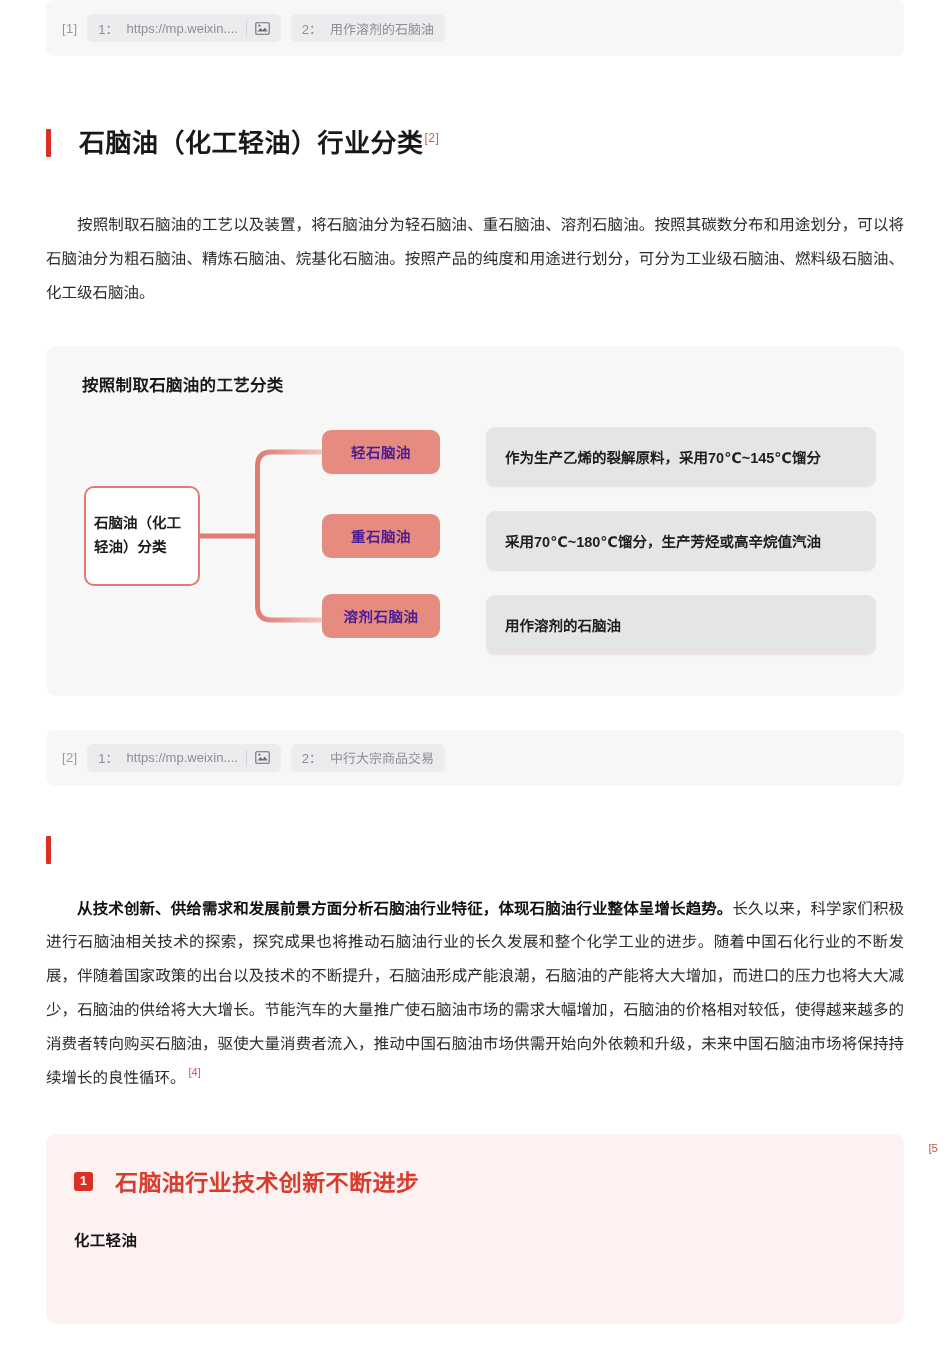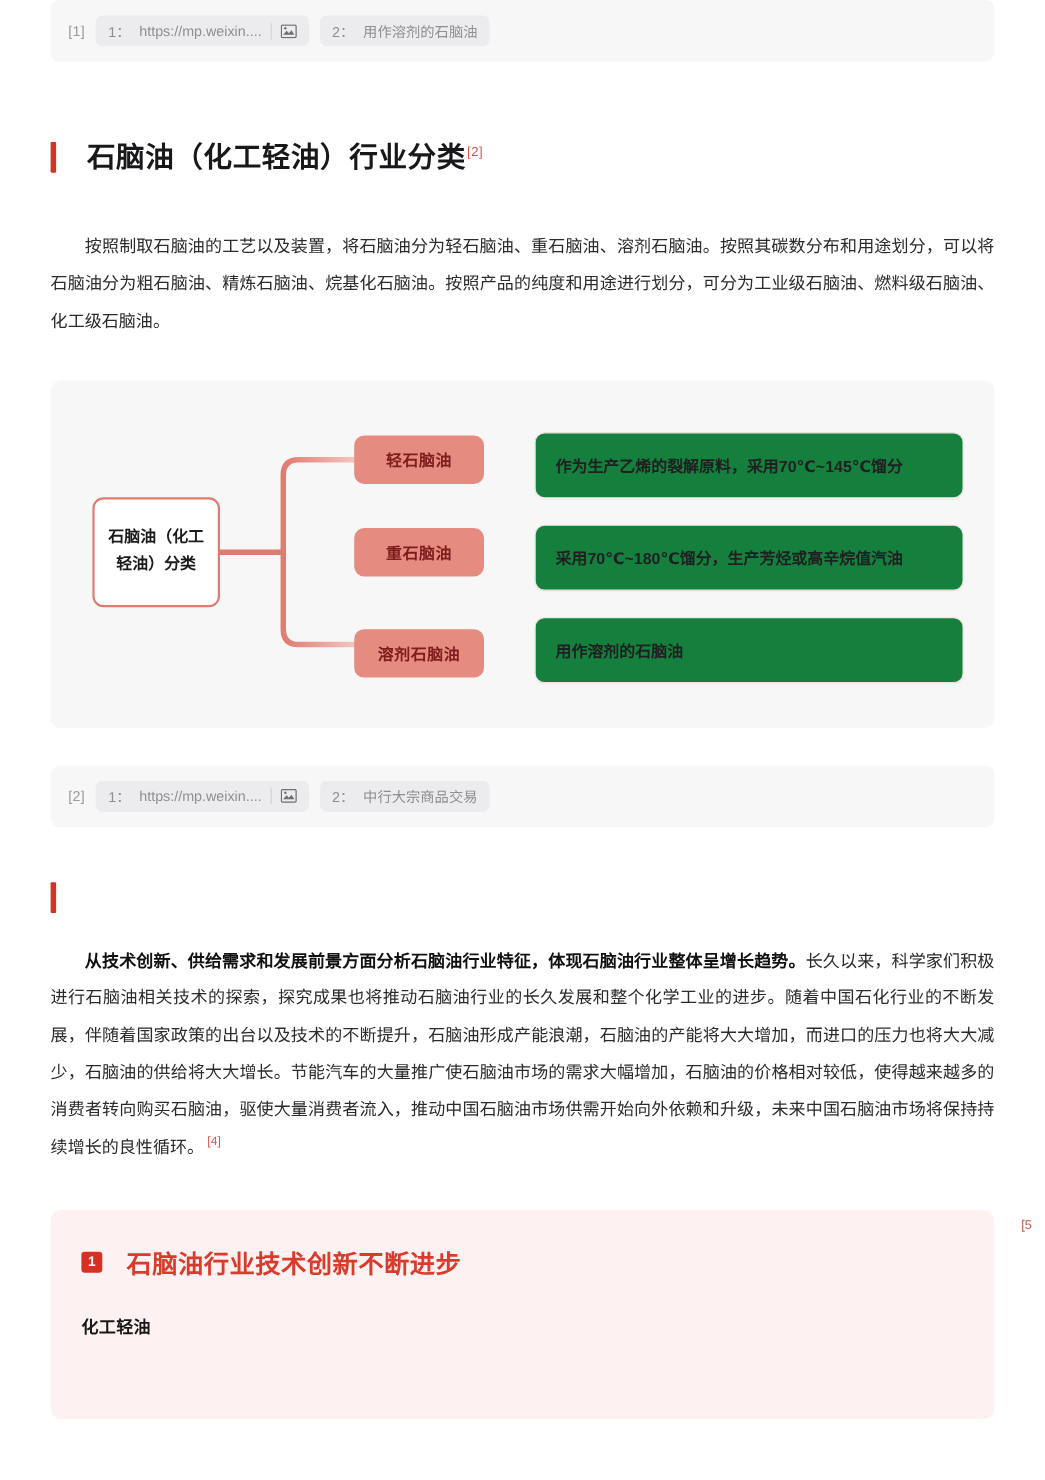--- a/index.html
+++ b/index.html
@@ -145,51 +145,50 @@
     left: 16px;
     top: 80px;
     width: 116px;
     height: 100px;
     border: 2px solid #e07b70;
     background: #ffffff;
     border-radius: 10px;
     display: flex;
     align-items: center;
     justify-content: center;
-    text-align: center;
     font-size: 14.5px;
     font-weight: 700;
     line-height: 1.62;
     color: #1b1b1e;
     padding: 0 8px;
     z-index: 2;
   }
   .branch-node {
     position: absolute;
     left: 254px;
     width: 118px;
     height: 44px;
     background: #e58b80;
     border-radius: 9px;
     display: flex;
     align-items: center;
     justify-content: center;
-    color: #7f1d1d;
+    color: #4c1d95;
     font-size: 14.5px;
     font-weight: 700;
     letter-spacing: .5px;
     z-index: 2;
     cursor: pointer;
   }
   .desc-node {
     position: absolute;
     left: 418px;
     right: 6px;
     height: 60px;
-    background: #15803d;
+    background: #e5e5e5;
     border: 1px solid #f0e3e1;
     border-radius: 9px;
     display: flex;
     align-items: center;
     padding: 0 18px;
     font-size: 14.5px;
     font-weight: 600;
     color: #1f1f22;
     z-index: 2;
     box-shadow: 0 1px 2px rgba(0,0,0,0.03);
@@ -273,20 +272,21 @@
     <h2 class="head-text">
       <span>石脑油（化工轻油）行业分类</span><sup class="head-sup">[2]</sup>
     </h2>
   </div>
 
   <p class="para">
     <span class="indent"></span><span>按照制取石脑油的工艺以及装置，将石脑油分为轻石脑油、重石脑油、溶剂石脑油。按照其碳数分布和用途划分，可以将石脑油分为粗石脑油、精炼石脑油、烷基化石脑油。按照产品的纯度和用途进行划分，可分为工业级石脑油、燃料级石脑油、化工级石脑油。</span>
   </p>
 
   <div class="diagram-card">
+    <div class="diagram-title">按照制取石脑油的工艺分类</div>
 
     <div class="diagram-body">
 
       <svg class="svg-links" viewBox="0 0 816 260" preserveAspectRatio="none">
         <defs>
           <linearGradient id="gradA" x1="0" y1="0" x2="1" y2="0">
             <stop offset="0%" stop-color="#e07b70"></stop>
             <stop offset="100%" stop-color="#f2c4be"></stop>
           </linearGradient>
           <linearGradient id="gradB" x1="0" y1="0" x2="1" y2="0">
@@ -305,21 +305,21 @@
 
         <path d="M372 46 H418" stroke="url(#gradB)" stroke-width="5" fill="none"></path>
         <path d="M372 130 H418" stroke="url(#gradB)" stroke-width="5" fill="none"></path>
         <path d="M372 214 H418" stroke="url(#gradB)" stroke-width="5" fill="none"></path>
       </svg>
 
       <div class="root-node">石脑油（化工轻油）分类</div>
 
       <div class="branch-node" style="top:24px;">轻石脑油</div>
       <div class="branch-node" style="top:108px;">重石脑油</div>
-      <div class="branch-node" style="top:200px;">溶剂石脑油</div>
+      <div class="branch-node" style="top:188px;">溶剂石脑油</div>
 
       <div class="desc-node" style="top:21px;">作为生产乙烯的裂解原料，采用70℃~145℃馏分</div>
       <div class="desc-node" style="top:105px;">采用70℃~180℃馏分，生产芳烃或高辛烷值汽油</div>
       <div class="desc-node" style="top:189px;">用作溶剂的石脑油</div>
     </div>
   </div>
 
   <div class="cite-strip" style="margin-top:34px;">
     <span class="cite-index">[2]</span>
     <span class="cite-chip">

